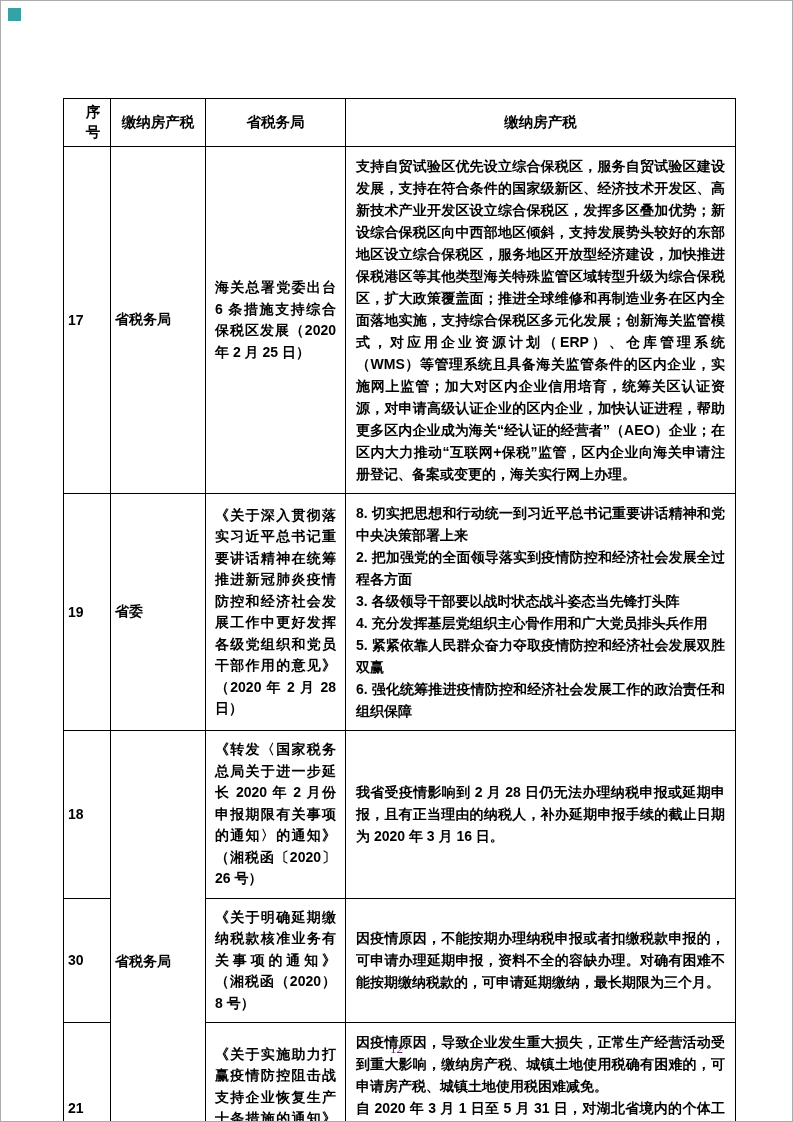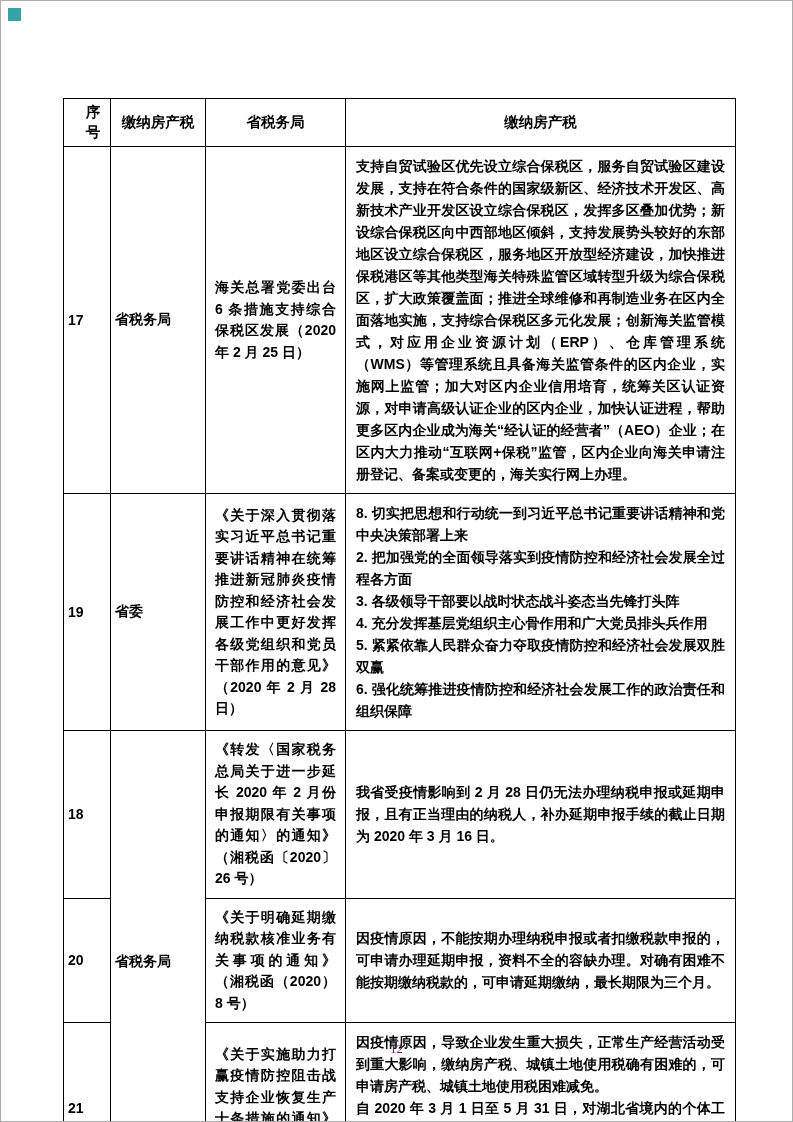--- a/index.html
+++ b/index.html
@@ -111,21 +111,21 @@
 5. 紧紧依靠人民群众奋力夺取疫情防控和经济社会发展双胜双赢
 6. 强化统筹推进疫情防控和经济社会发展工作的政治责任和组织保障</td>
     </tr>
     <tr class="row-19">
       <td class="c-index">18</td>
       <td class="c-agency" rowspan="3">省税务局</td>
       <td class="c-title">《转发〈国家税务总局关于进一步延长 2020 年 2 月份申报期限有关事项的通知〉的通知》（湘税函〔2020〕26 号）</td>
       <td class="c-content">我省受疫情影响到 2 月 28 日仍无法办理纳税申报或延期申报，且有正当理由的纳税人，补办延期申报手续的截止日期为 2020 年 3 月 16 日。</td>
     </tr>
     <tr class="row-20">
-      <td class="c-index">20</td>
+      <td class="c-index">30</td>
       <td class="c-title">《关于明确延期缴纳税款核准业务有关事项的通知》（湘税函（2020）8 号）</td>
       <td class="c-content">因疫情原因，不能按期办理纳税申报或者扣缴税款申报的，可申请办理延期申报，资料不全的容缺办理。对确有困难不能按期缴纳税款的，可申请延期缴纳，最长期限为三个月。</td>
     </tr>
     <tr class="row-21">
       <td class="c-index">21</td>
       <td class="c-title">《关于实施助力打赢疫情防控阻击战 支持企业恢复生产十条措施的通知》（湘税发〔2020〕14 号）</td>
       <td class="c-content">因疫情原因，导致企业发生重大损失，正常生产经营活动受到重大影响，缴纳房产税、城镇土地使用税确有困难的，可申请房产税、城镇土地使用税困难减免。
 自 2020 年 3 月 1 日至 5 月 31 日，对湖北省境内的个体工商户、个人独资企业和合伙企业，代开货物运输服务增值税发票时，暂不预征个人所得税；对其他地区的上述纳税人统一按代开发票金额的 0.5%预征个人所得税。</td>
     </tr>
   </tbody>

